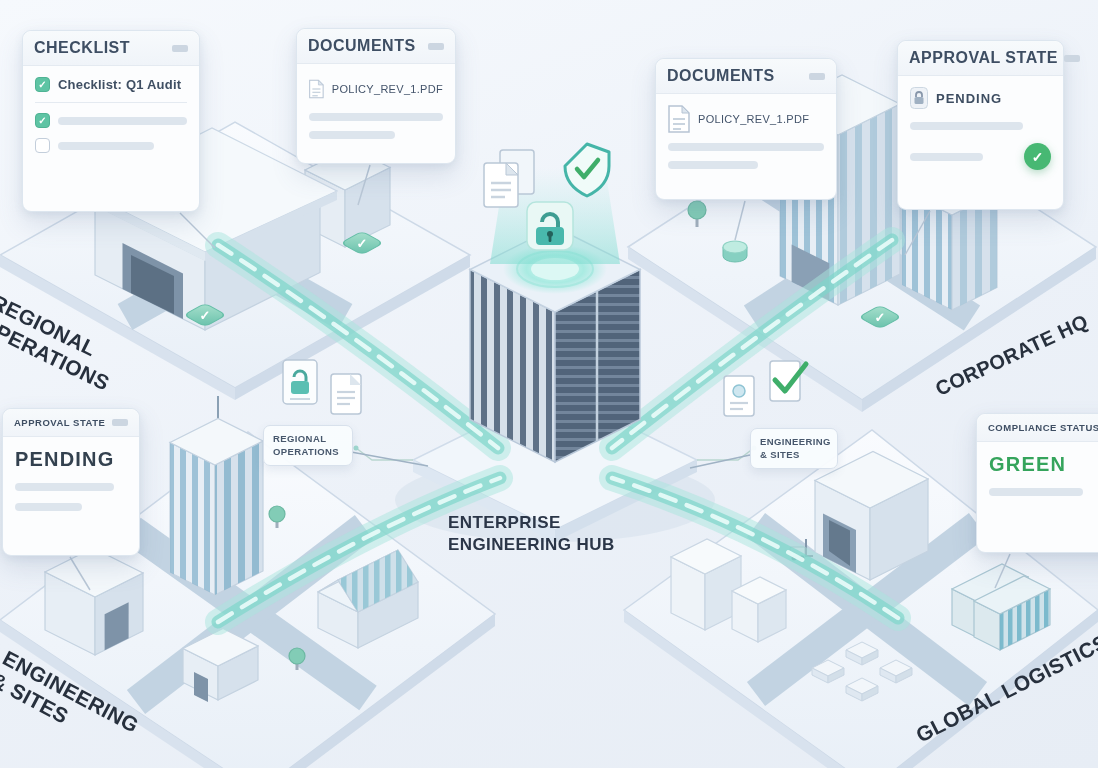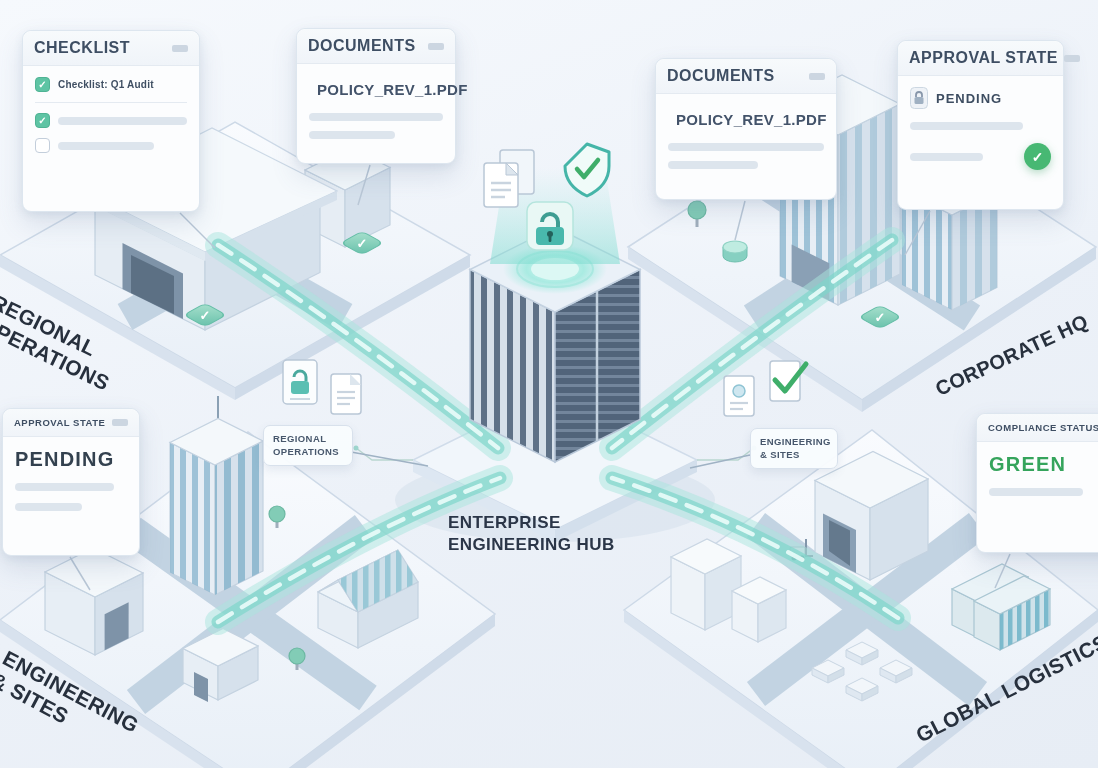--- a/index.html
+++ b/index.html
@@ -13,22 +13,22 @@
         font-size:16px;font-weight:700;letter-spacing:.5px;color:#3e4e63;white-space:nowrap}
   .card-header.small-h{font-size:9.5px}
   .card-chip{margin-left:auto;width:16px;height:7px;border-radius:2px;background:#ccd6e1;flex:none}
   .card-body{padding:11px 12px;display:flex;flex-direction:column;gap:10px}
   .bar{height:8px;border-radius:4px;background:#dde5ed}
   .row{display:flex;align-items:center;gap:8px}
   .divider{height:1px;background:#e4eaf1}
   .checkbox{width:15px;height:15px;border-radius:4px;border:1.5px solid #c3cedb;background:#fff;flex:none;
         display:flex;align-items:center;justify-content:center;font-size:10px;color:#fff;font-weight:700}
   .checkbox.checked{background:#5ec4a4;border-color:#4fb394}
-  .item-label{font-size:10px;font-weight:700;color:#3f4f63;letter-spacing:.2px}
-  .file-name{font-size:15px;font-weight:700;color:#43536a;letter-spacing:.3px}
+  .item-label{font-size:13px;font-weight:700;color:#3f4f63;letter-spacing:.2px}
+  .file-name{font-size:11px;font-weight:400;color:#43536a;letter-spacing:.3px}
   .check-circle{width:27px;height:27px;border-radius:50%;background:#47b873;color:#fff;margin-left:auto;flex:none;
         display:flex;align-items:center;justify-content:center;font-size:14px;font-weight:700;
         box-shadow:0 3px 8px rgba(60,160,100,.35)}
   .status-big{font-size:20px;font-weight:800;letter-spacing:1.2px;color:#33414f}
   .status-green{color:#35a45c}
   .status-small{font-size:13px;font-weight:800;letter-spacing:1px;color:#3d4d61}
   .lock-badge{flex:none}
   .quad-label{position:absolute;font-weight:800;color:#27303d;font-size:21px;line-height:1.18;
         letter-spacing:.3px;transform-origin:left top}
   .hub-title{position:absolute;left:448px;top:512px;width:214px;text-align:left;font-size:17px;

